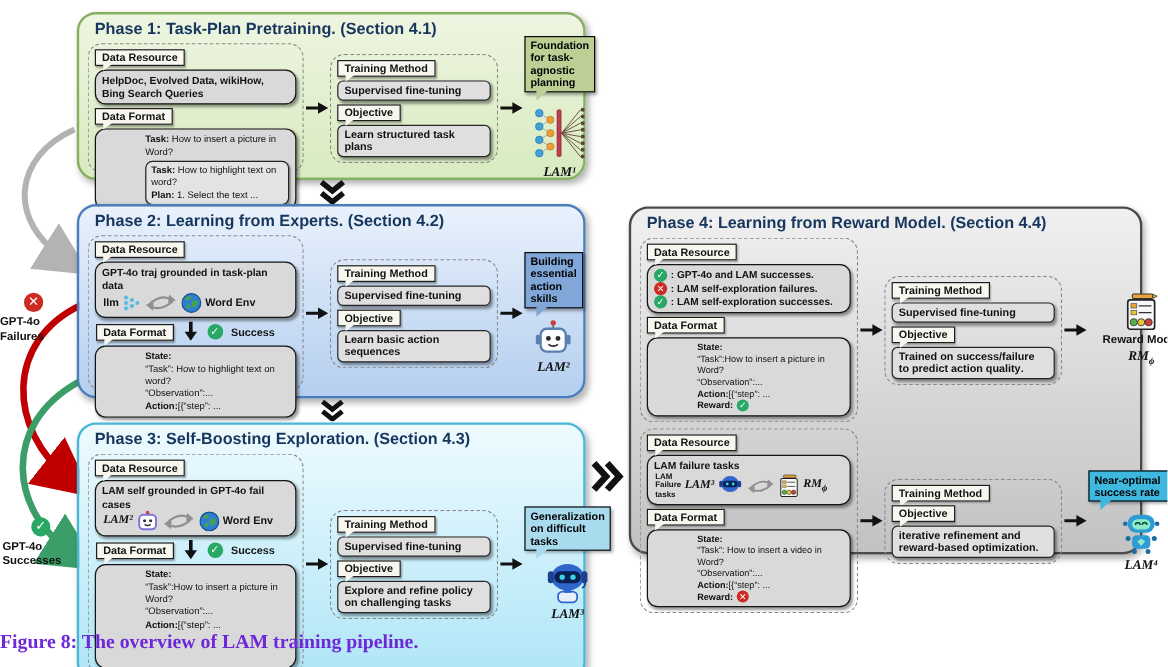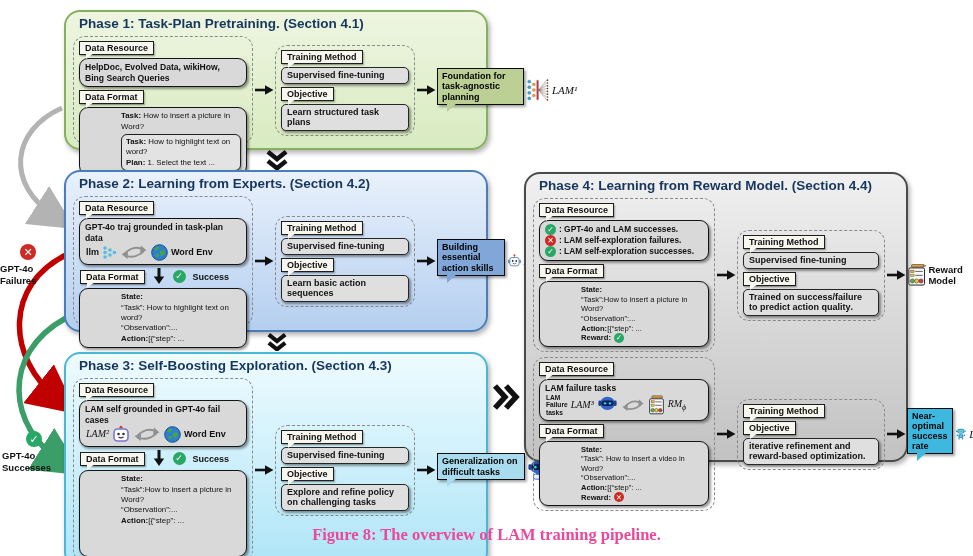--- a/index.html
+++ b/index.html
@@ -3,21 +3,21 @@
 <meta charset="utf-8">
 <style>
   html,body{margin:0;padding:0;background:#fff;}
   body{font-family:"Liberation Sans","DejaVu Sans",sans-serif;}
   .canvas{position:relative;width:973px;height:556px;background:#fff;overflow:hidden;}
 
   .phase{position:absolute;border-radius:16px;box-sizing:border-box;box-shadow:2px 3px 5px rgba(0,0,0,.30);}
   #p1{left:64px;top:10px;width:424px;height:140px;background:linear-gradient(180deg,#eef5e1,#d8ebc0);border:2.2px solid #85b05e;}
   #p2{left:64px;top:170px;width:424px;height:162px;background:linear-gradient(180deg,#e9f1fc,#b4cfef);border:2.2px solid #4a7ebb;}
   #p3{left:64px;top:352px;width:424px;height:216px;background:linear-gradient(180deg,#eefbff,#aee5f7);border:2.2px solid #48b7d8;}
-  #p4{left:524px;top:172px;width:384px;height:290px;background:linear-gradient(180deg,#f0f0f0,#c2c2c2);border:2.2px solid #4a4a4a;}
+  #p4{left:524px;top:172px;width:428px;height:290px;background:linear-gradient(180deg,#f0f0f0,#c2c2c2);border:2.2px solid #4a4a4a;}
 
   .ptitle{position:absolute;top:4px;left:13px;font-size:13.5px;font-weight:bold;color:#17365d;white-space:nowrap;}
   .pbody{position:absolute;left:7px;right:5px;top:24px;bottom:4px;display:flex;align-items:center;}
 
   .dgroup{border:1.6px dashed #8a8a8a;border-radius:12px;padding:4px 5px;display:flex;flex-direction:column;gap:3px;box-sizing:border-box;}
   .dgroup.left{width:180px;flex:none;align-self:stretch;}
   .dgroup.mid{width:140px;flex:none;}
 
   .tag{position:relative;background:#f7f7f0;border:1.1px solid #1d1d1d;box-shadow:1px 1.5px 1.5px rgba(0,0,0,.35);font-size:9px;font-weight:bold;color:#111;padding:1px 5px;align-self:flex-start;white-space:nowrap;z-index:2;}
   .tag::after{content:"";position:absolute;left:6px;bottom:-5px;border-top:6px solid #f7f7f0;border-right:8px solid transparent;}
@@ -26,52 +26,52 @@
   .rbox{font-weight:bold;font-size:8.6px;line-height:1.25;}
   .fbox{font-size:7.9px;line-height:1.3;flex:1;padding-left:41px;}
   .fbox.small{font-size:7.6px;line-height:1.26;}
   .fline b{font-weight:bold;}
   .inner{background:#e3e3e3;border:1.2px solid #222;border-radius:6px;box-shadow:1px 1.5px 1.5px rgba(0,0,0,.3);padding:2px 4px;margin-top:2px;}
 
   .mbox{background:#dfdfdf;border:1.2px solid #262626;border-radius:5px;box-shadow:1.5px 2px 2.5px rgba(0,0,0,.4);padding:2.5px 5px;font-size:9px;font-weight:bold;width:100%;box-sizing:border-box;color:#111;}
 
   .harrow{flex:none;margin:0 1px;}
   .icrow{display:flex;align-items:center;gap:3px;padding:0 1px;}
-  .mlabel{font-family:"Liberation Serif","DejaVu Serif",serif;font-style:italic;font-weight:normal;font-size:11px;color:#111;}
+  .mlabel{font-family:"Liberation Serif","DejaVu Serif",serif;font-style:italic;font-weight:bold;font-size:11px;color:#111;}
   .mlabel sub{font-size:8px;}
   .srow{display:flex;align-items:center;gap:7px;width:100%;padding-left:1px;}
   .chk,.crx{width:13px;height:13px;border-radius:50%;color:#fff;display:inline-flex;align-items:center;justify-content:center;font-size:9px;font-weight:bold;flex:none;line-height:1;}
   .chk{background:#28a765;}
   .crx{background:#cc2b24;}
   .slabel{font-size:9px;font-weight:bold;color:#111;}
   .rline{display:flex;align-items:center;gap:3px;font-size:8.4px;font-weight:bold;line-height:1.32;}
   .rline .chk,.rline .crx{width:11px;height:11px;font-size:8px;}
 
-  .rgroup{flex:1;display:flex;flex-direction:row;align-items:center;gap:2px;}
+  .rgroup{flex:1;display:flex;flex-direction:column;align-items:center;gap:2px;}
   .callout{position:relative;border:1.4px solid #0a0a0a;font-size:9px;font-weight:bold;line-height:1.12;padding:2px 4px;box-shadow:1.5px 2px 2.5px rgba(0,0,0,.35);color:#000;margin-bottom:7px;}
   .callout::after{content:"";position:absolute;left:9px;bottom:-8px;border-top:9px solid transparent;border-right:10px solid transparent;}
   .c1{background:#bcd096;} .c1::after{border-top-color:#bcd096;}
   .c2{background:#81a6d8;} .c2::after{border-top-color:#81a6d8;}
   .c3{background:#a9dbee;} .c3::after{border-top-color:#a9dbee;}
   .c4{background:#3fb8e0;} .c4::after{border-top-color:#3fb8e0;}
 
   .p4rows{display:flex;flex-direction:column;gap:5px;width:100%;}
   .p4row{display:flex;align-items:center;}
   .p4row .dgroup.left{width:182px;}
   .p4row .dgroup.mid{width:148px;}
   .p4row .rgroup{width:88px;flex:none;}
 
   .stack{font-size:6.6px;font-weight:bold;line-height:1.15;white-space:pre-line;color:#111;}
   .rmtext{font-size:9.5px;font-weight:bold;color:#111;}
 
   .chevron{position:absolute;}
   .rail-label{position:absolute;width:64px;text-align:left;font-size:9.5px;font-weight:bold;line-height:1.25;color:#111;}
   .rail-ic{position:absolute;width:16px;height:16px;font-size:11px;}
 
-  .fig-caption{position:absolute;left:0;right:0;top:525px;text-align:center;font-family:"Liberation Serif","DejaVu Serif",serif;font-weight:bold;font-size:16.5px;color:#ec4899;}
+  .fig-caption{position:absolute;left:0;right:0;top:525px;font-family:"Liberation Serif","DejaVu Serif",serif;font-weight:bold;font-size:16.5px;color:#6d28d9;}
 </style>
 </head>
 <body>
 
 <div class="canvas">
 
   <svg style="position:absolute;left:0;top:96px;" width="84" height="410" viewBox="0 0 84 410">
     <defs>
       <marker id="mg" markerWidth="9" markerHeight="9" refX="4.5" refY="4.5" orient="auto">
           <path d="M0,0 L9,4.5 L0,9 Z" fill="#b3b3b3"></path>

